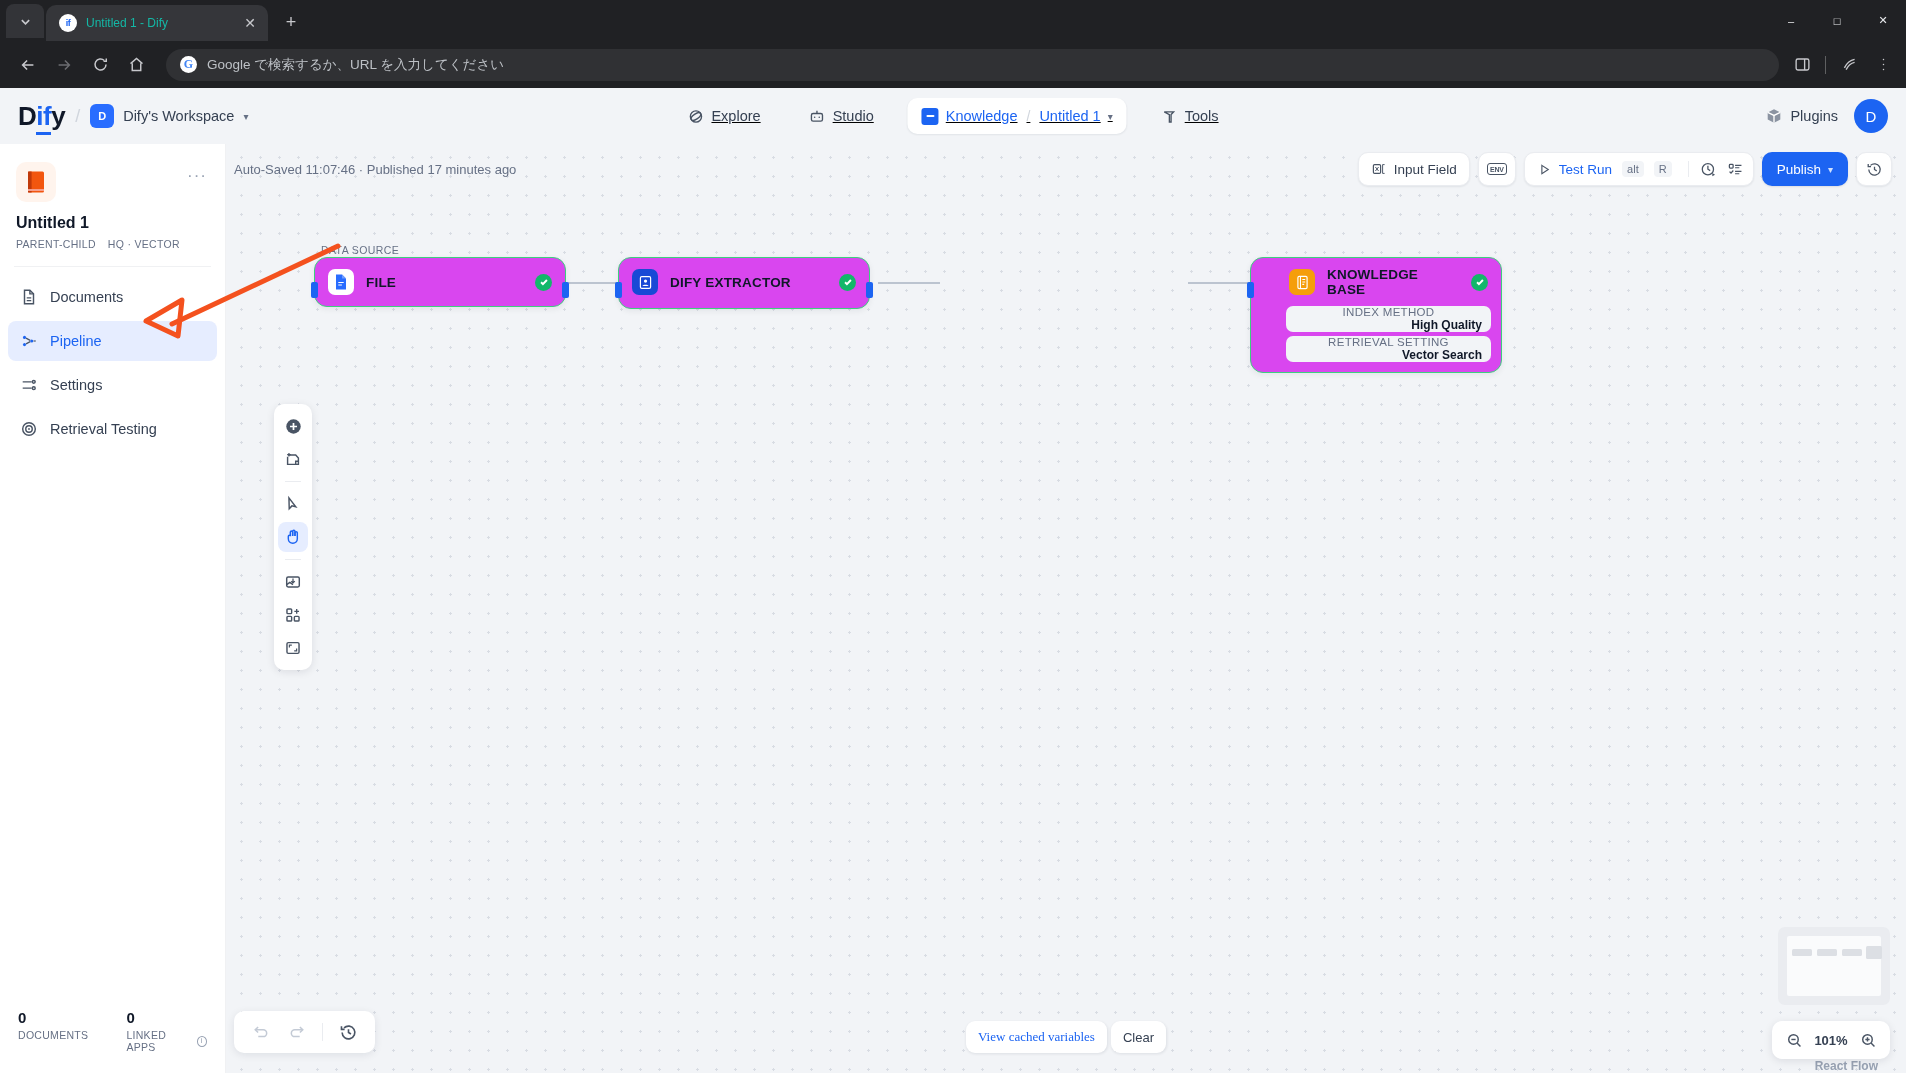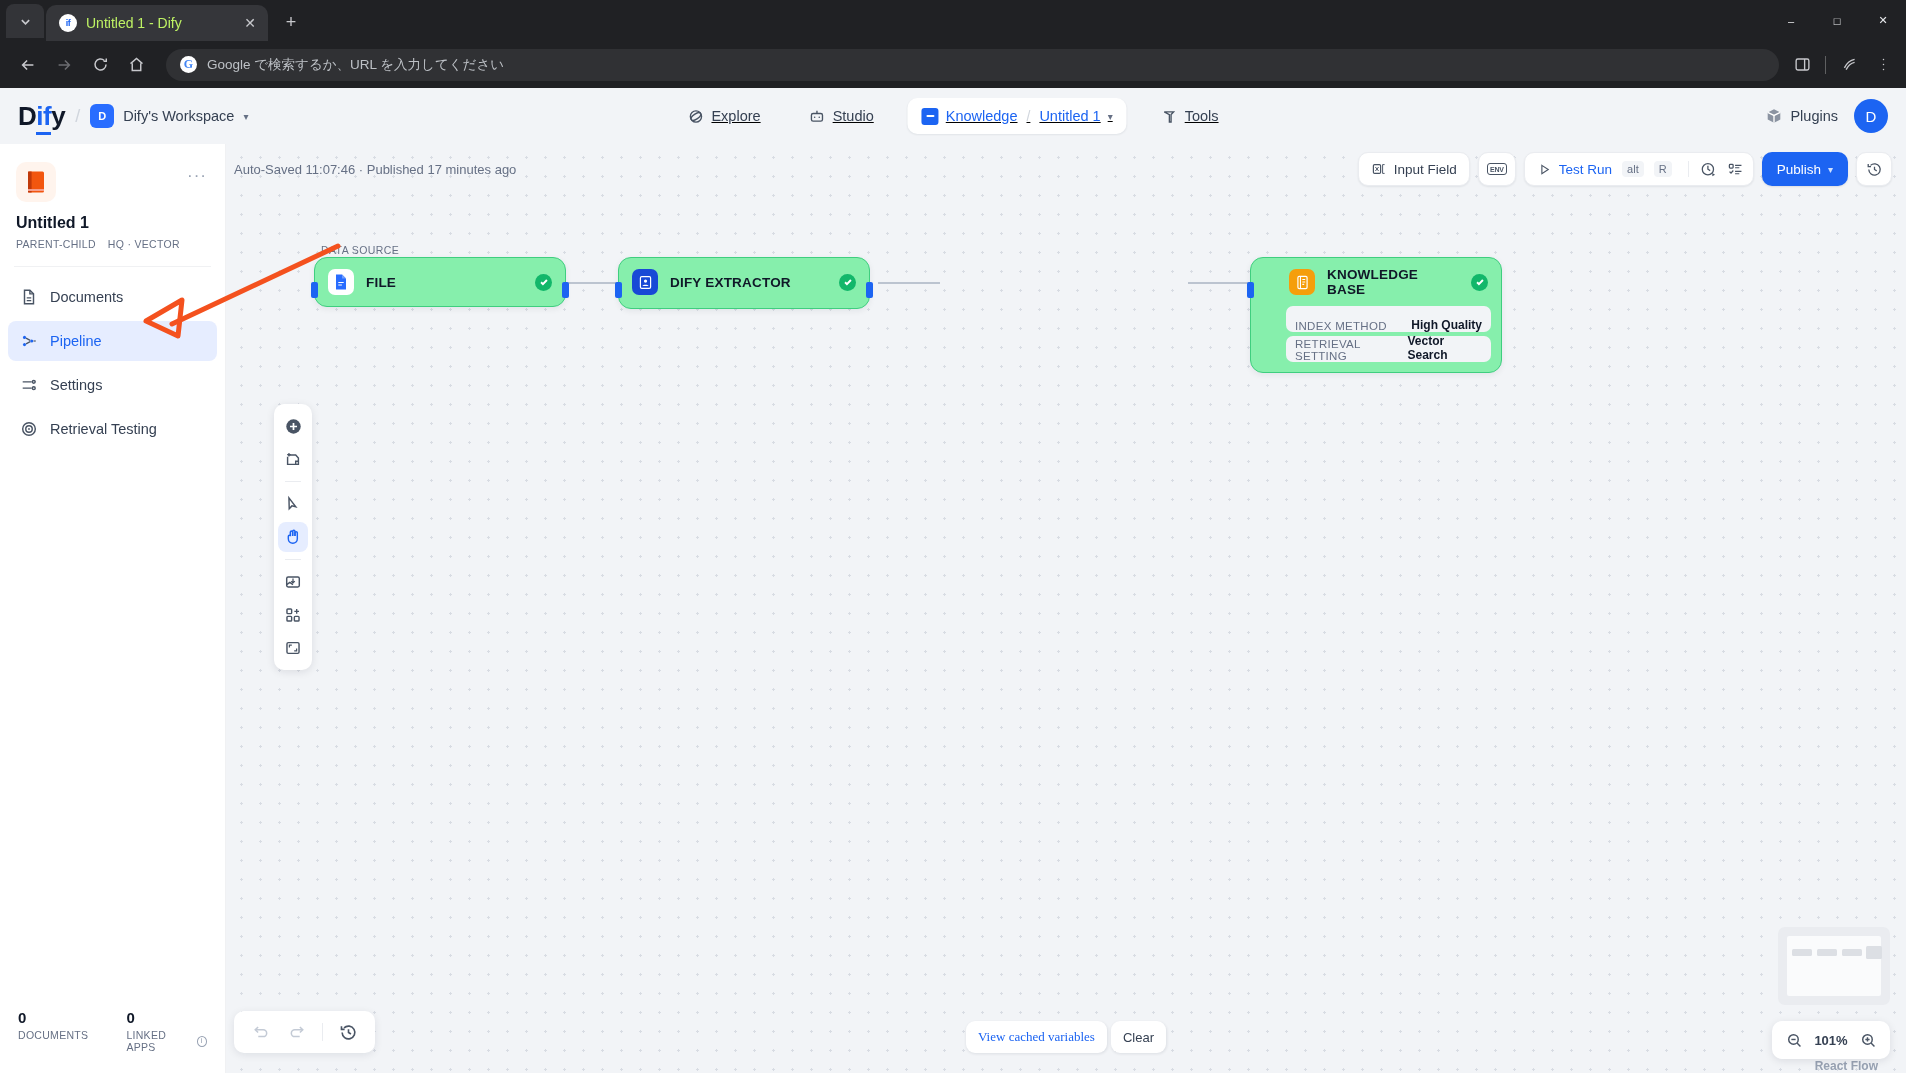--- a/index.html
+++ b/index.html
@@ -25,21 +25,21 @@
     background: #35363a; border-radius: 10px 10px 0 0;
     padding: 0 9px 0 13px; position: relative;
   }
   .tab-favicon {
     width: 18px; height: 18px; border-radius: 50%;
     background: #ffffff; flex: 0 0 18px;
     display: flex; align-items: center; justify-content: center;
     font-size: 9px; font-weight: bold; color: #1c64f2; letter-spacing: -0.5px;
   }
   .tab-title {
-    flex: 1; color: #bef264; font-size: 14px; white-space: nowrap;
+    flex: 1; color: #14b8a6; font-size: 12px; white-space: nowrap;
     overflow: hidden; text-overflow: ellipsis;
   }
   .tab-close { width: 18px; height: 18px; display: flex; align-items: center; justify-content: center; color: #c7c8cc; font-size: 14px; }
   #new-tab-btn { width: 30px; height: 30px; margin: 0 0 4px 8px; display: flex; align-items: center; justify-content: center; color: #c7c8cc; font-size: 18px; font-weight: 300; }
   #win-controls { position: absolute; right: 0; top: 0; display: flex; height: 41px; }
   .win-btn { width: 46px; height: 41px; display: flex; align-items: center; justify-content: center; color: #e8eaed; font-size: 11px; }
   #toolbar-row { height: 47px; display: flex; align-items: center; padding: 0 12px; gap: 4px; }
   .nav-btn { width: 32px; height: 32px; display: flex; align-items: center; justify-content: center; border-radius: 50%; }
   .nav-btn svg { stroke: #c7c8cc; fill: none; stroke-width: 1.7; }
   .nav-btn.disabled svg { stroke: #6b6c70; }
@@ -176,40 +176,41 @@
     background: #1c64f2; color: #fff; border-radius: 10px; height: 34px;
     display: flex; align-items: center; gap: 7px; padding: 0 15px;
     font-size: 13.5px; font-weight: 500;
     box-shadow: 0 1px 2px rgba(16,24,40,0.1);
   }
   #publish-btn .caret { color: #cfe0ff; }
   #hist-card { width: 36px; justify-content: center; }
 
   
   .node {
-    position: absolute; background: #86efac; border: 1.6px solid #3fce7f;
+    position: absolute; background: #d946ef; border: 1.6px solid #3fce7f;
     border-radius: 13px; box-shadow: 0 2px 6px rgba(16,24,40,0.07);
     z-index: 4;
   }
   .node-head { display: flex; align-items: center; gap: 12px; height: 48px; padding: 0 13px; }
   .node-ico {
     width: 26px; height: 26px; border-radius: 7px; flex: 0 0 26px;
     display: flex; align-items: center; justify-content: center;
   }
   .node-title { font-size: 13.5px; font-weight: 600; color: #101828; letter-spacing: 0.2px; }
   .node-check {
     margin-left: auto; width: 17px; height: 17px; border-radius: 50%;
     background: #12b76a; display: flex; align-items: center; justify-content: center;
   }
   .node-check svg { stroke: #fff; stroke-width: 2.4; fill: none; }
   .node-rows { padding: 0 10px 10px 10px; display: flex; flex-direction: column; gap: 4px; }
   .node-row {
     background: #f2f4f7; border-radius: 7px; height: 26px;
-    display: flex; align-items: flex-end; padding: 0 9px;
+    display: flex; align-items: center; padding: 0 9px;
     font-size: 11.5px;
+    flex-direction: column;
   }
   .row-key { color: #667085; letter-spacing: 0.3px; }
   .row-val { margin-left: auto; color: #101828; font-weight: 600; font-size: 12px; }
   .port {
     position: absolute; width: 7px; height: 16px; background: #1c64f2;
     border-radius: 2px; top: 24px; z-index: 5;
   }
   .port.in { left: -4px; } .port.out { right: -4px; }
   .edge { position: absolute; height: 1.6px; background: #bcc4d0; z-index: 2; }
   #ds-label {

